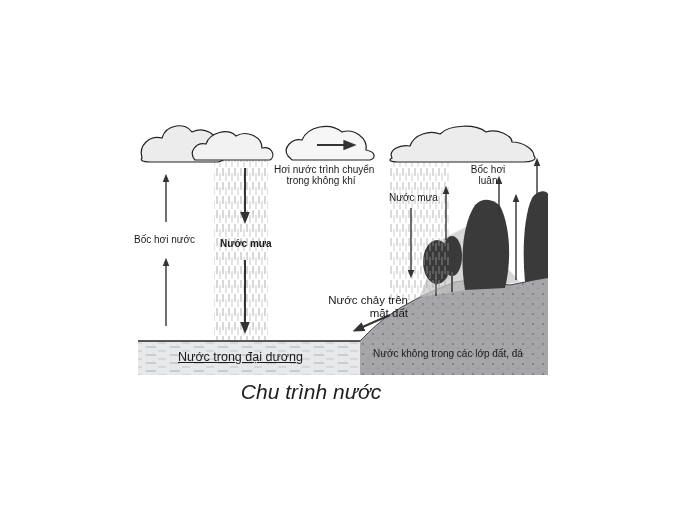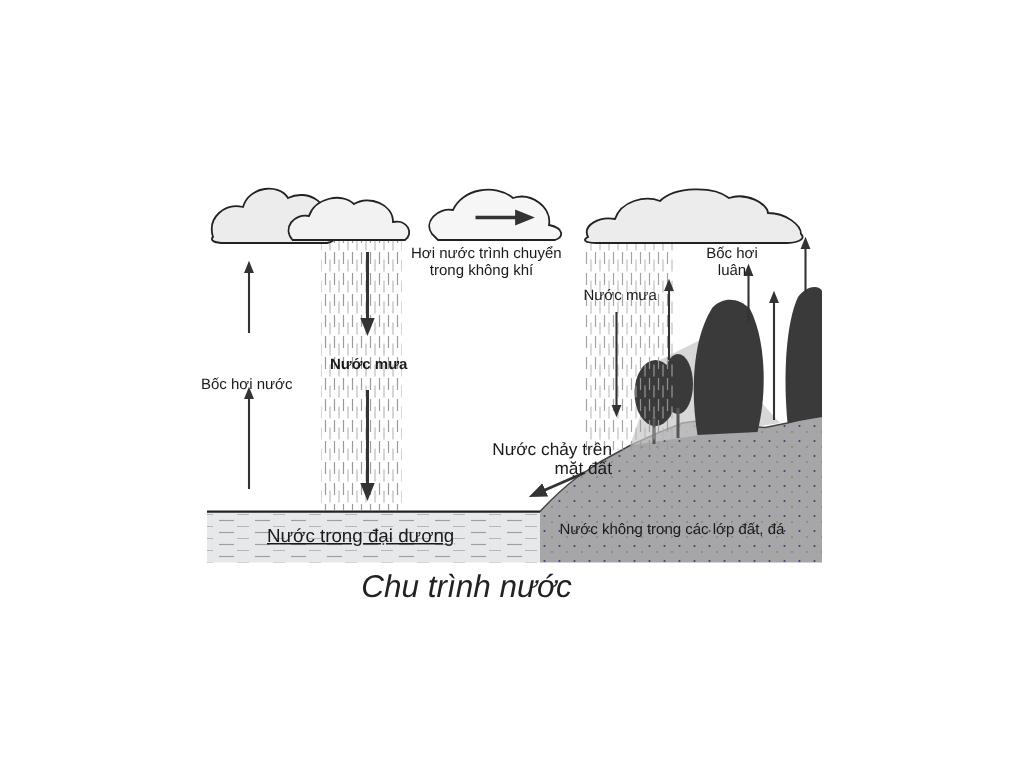--- a/index.html
+++ b/index.html
@@ -80,21 +80,21 @@
     <line x1="317" y1="145" x2="350" y2="145" stroke-width="2.2" marker-end="url(#ah)"></line>
     <line x1="446" y1="240" x2="446" y2="190" marker-end="url(#ah)"></line>
     <line x1="499" y1="215" x2="499" y2="180" marker-end="url(#ah)"></line>
     <line x1="516" y1="280" x2="516" y2="198" marker-end="url(#ah)"></line>
     <line x1="537" y1="195" x2="537" y2="162" marker-end="url(#ah)"></line>
     <line x1="411" y1="208" x2="411" y2="274" marker-end="url(#ah)"></line>
     <line x1="390" y1="315" x2="358" y2="329" stroke-width="2" marker-end="url(#ah)"></line>
   </g>
 </svg>
 
-<div class="lbl small" style="left:134px;top:234px;margin-top:17px;">Bốc hơi nước</div>
+<div class="lbl small" style="left:134px;top:234px;">Bốc hơi nước</div>
 <div class="lbl small" style="left:220px;top:238px;font-weight:bold;">Nước mưa</div>
 <div class="lbl small c" style="left:274px;top:164px;width:94px;">
   <div>Hơi nước trình chuyển</div>
   <div>trong không khí</div>
 </div>
 <div class="lbl small c" style="left:468px;top:164px;width:40px;">
   <div>Bốc hơi</div>
   <div>luân</div>
 </div>
 <div class="lbl small" style="left:389px;top:192px;">Nước mưa</div>

